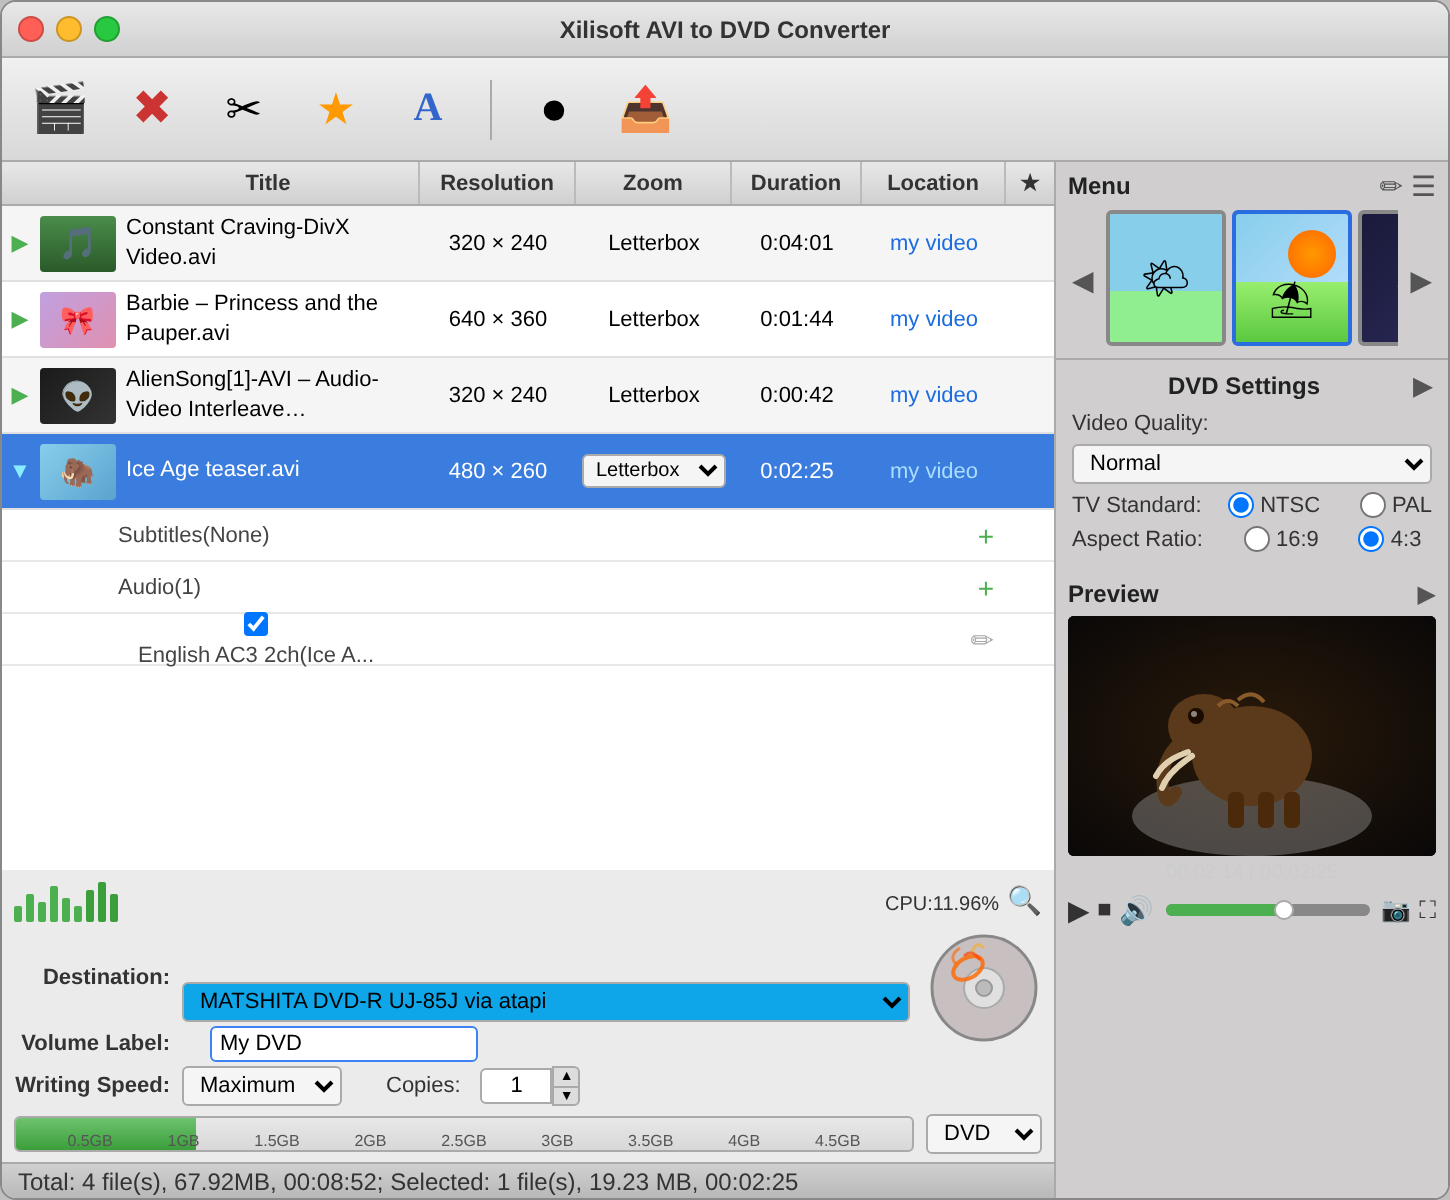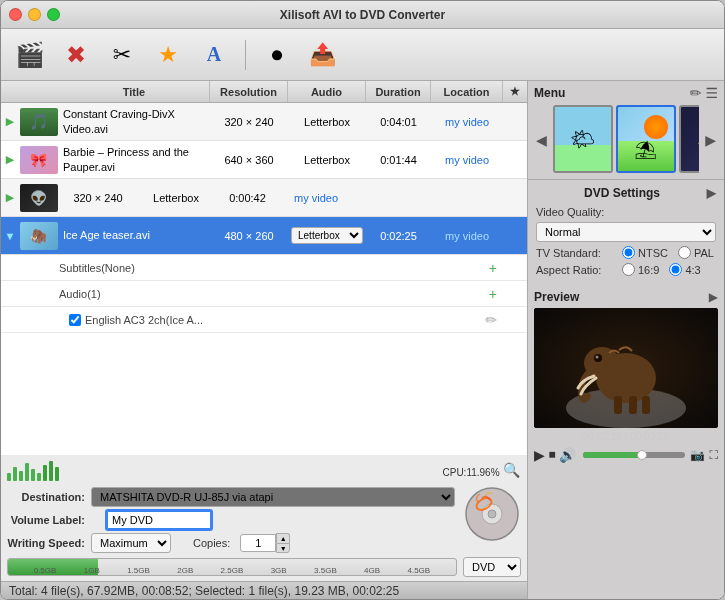--- a/index.html
+++ b/index.html
@@ -139,48 +139,48 @@
       padding-left: 58px;
       border-bottom: 1px solid #e8e8e8;
       background: #fff;
       font-size: 11px;
       color: #444;
     }
     .sub-row.audio-row { height: 26px; }
     .sub-row.audio-track { height: 26px; }
     .sub-plus { margin-left: auto; margin-right: 30px; color: #4caf50; font-size: 14px; cursor: pointer; }
     .sub-edit { margin-left: auto; margin-right: 30px; color: #aaa; font-size: 14px; cursor: pointer; }
-    .audio-check { display: flex; align-items: center; gap: 4px; padding-left: 10px; }
+    .audio-check { display: flex; align-items: center; gap: 4px; padding-left: 10px; flex-direction: column; }
     .audio-check input[type=checkbox] { width: 12px; height: 12px; }
     .cpu-bar {
       display: flex;
       align-items: center;
       justify-content: space-between;
       margin-bottom: 2px;
     }
     .waveform { display: flex; gap: 2px; align-items: flex-end; height: 22px; }
     .wave-bar { width: 4px; background: #4caf50; border-radius: 1px; }
     .cpu-text { font-size: 10px; color: #333; }
     .cpu-icon { font-size: 14px; cursor: pointer; }
     .dest-row { display: flex; align-items: center; gap: 6px; margin: 2px 0; }
     .dest-label { font-size: 11px; color: #333; width: 78px; text-align: right; font-weight: bold; }
-    .dest-select { flex: 1; font-size: 11px; padding: 2px 4px; border: 1px solid #aaa; border-radius: 3px; background: #737373; }
+    .dest-select { flex: 1; font-size: 11px; padding: 2px 4px; border: 1px solid #aaa; border-radius: 3px; background: #0ea5e9; margin-top: 24px; }
     .dvd-burn-icon {
       width: 58px;
       height: 58px;
       display: flex;
       align-items: center;
       justify-content: center;
       font-size: 36px;
       margin-left: 4px;
       flex-shrink: 0;
     }
     .vol-row { display: flex; align-items: center; gap: 20px; margin: 2px 0; }
     .vol-label { font-size: 11px; color: #333; width: 78px; text-align: right; font-weight: bold; }
-    .vol-input { width: 108px; font-size: 11px; padding: 2px 4px; border: 3px solid #3b82f6; border-radius: 3px; }
+    .vol-input { width: 134px; font-size: 11px; padding: 2px 4px; border: 1px solid #3b82f6; border-radius: 3px; }
     .speed-row { display: flex; align-items: center; gap: 6px; margin: 2px 0; }
     .speed-label { font-size: 11px; color: #333; width: 78px; text-align: right; font-weight: bold; }
     .speed-select { font-size: 11px; padding: 2px 4px; border: 1px solid #aaa; border-radius: 3px; background: #f5f5f5; width: 80px; }
     .copies-label { font-size: 11px; color: #333; margin-left: 16px; }
     .copies-spin { display: flex; align-items: center; margin-left: 4px; }
     .copies-input { width: 36px; font-size: 11px; padding: 2px 4px; border: 1px solid #aaa; border-radius: 3px 0 0 3px; text-align: center; }
     .copies-arrows { display: flex; flex-direction: column; }
     .copies-arrow { width: 14px; height: 10px; background: #ddd; border: 1px solid #aaa; font-size: 7px; display: flex; align-items: center; justify-content: center; cursor: pointer; }
     .copies-arrow:first-child { border-radius: 0 3px 0 0; border-bottom: none; }
     .copies-arrow:last-child { border-radius: 0 0 3px 0; }
@@ -265,21 +265,21 @@
       flex-shrink: 0;
       background: #000;
     }
     .menu-thumb.selected { border-color: #2a6de0; }
     .dvd-settings { padding: 6px 8px; }
     .dvd-settings-title { font-size: 12px; font-weight: bold; color: #222; margin-bottom: 6px; display: flex; align-items: flex-end; justify-content: space-between; padding-left: 48px; }
     .dvd-settings-arrow { font-size: 12px; color: #555; cursor: pointer; }
     .settings-row { display: flex; align-items: center; gap: 6px; margin-bottom: 4px; }
     .settings-label { font-size: 11px; color: #333; width: 80px; }
     .settings-select { flex: 1; font-size: 11px; padding: 2px 4px; border: 1px solid #aaa; border-radius: 3px; background: #f5f5f5; }
-    .radio-group { display: flex; gap: 10px; align-items: center; }
+    .radio-group { display: flex; gap: 20px; align-items: center; }
     .radio-label { font-size: 11px; color: #333; display: flex; align-items: center; gap: 3px; }
     .preview-section {
       flex: 1;
       padding: 4px 6px;
       display: flex;
       flex-direction: column;
     }
     .preview-header { display: flex; align-items: center; justify-content: space-between; margin-bottom: 4px; }
     .preview-title { font-size: 12px; font-weight: bold; color: #222; }
     .preview-expand { font-size: 12px; cursor: pointer; color: #555; }
@@ -386,21 +386,21 @@
 
     <div class="left-panel">
 
       <div class="file-table">
 
         <div class="table-header">
           <div style="width:18px;"></div>
           <div style="width:40px;"></div>
           <div class="th th-title">Title</div>
           <div class="th th-res">Resolution</div>
-          <div class="th th-zoom">Audio</div>
+          <div class="th th-zoom">Zoom</div>
           <div class="th th-dur">Duration</div>
           <div class="th th-loc">Location</div>
           <div class="th th-star">★</div>
         </div>
 
         <div class="file-row">
           <div class="row-expand">▶</div>
           <div class="row-thumb">
             <div style="width:38px;height:28px;background:linear-gradient(to bottom,#4a8c4a,#2a5a2a);border-radius:2px;display:flex;align-items:center;justify-content:center;">
               <span style="font-size:16px;">🎵</span>
@@ -429,20 +429,21 @@
           <div class="cell-star"></div>
         </div>
 
         <div class="file-row">
           <div class="row-expand">▶</div>
           <div class="row-thumb">
             <div style="width:38px;height:28px;background:linear-gradient(135deg,#1a1a1a,#333);border-radius:2px;display:flex;align-items:center;justify-content:center;">
               <span style="font-size:14px; color:#0f0;">👽</span>
             </div>
           </div>
+          <div class="cell-title">AlienSong[1]-AVI – Audio-Video Interleave…</div>
           <div class="cell">320 × 240</div>
           <div class="cell">Letterbox</div>
           <div class="cell-dur">0:00:42</div>
           <div class="cell-loc"><a href="#">my video</a></div>
           <div class="cell-star"></div>
         </div>
 
         <div class="file-row selected">
           <div class="row-expand" style="color:#8ef;">▼</div>
           <div class="row-thumb">

